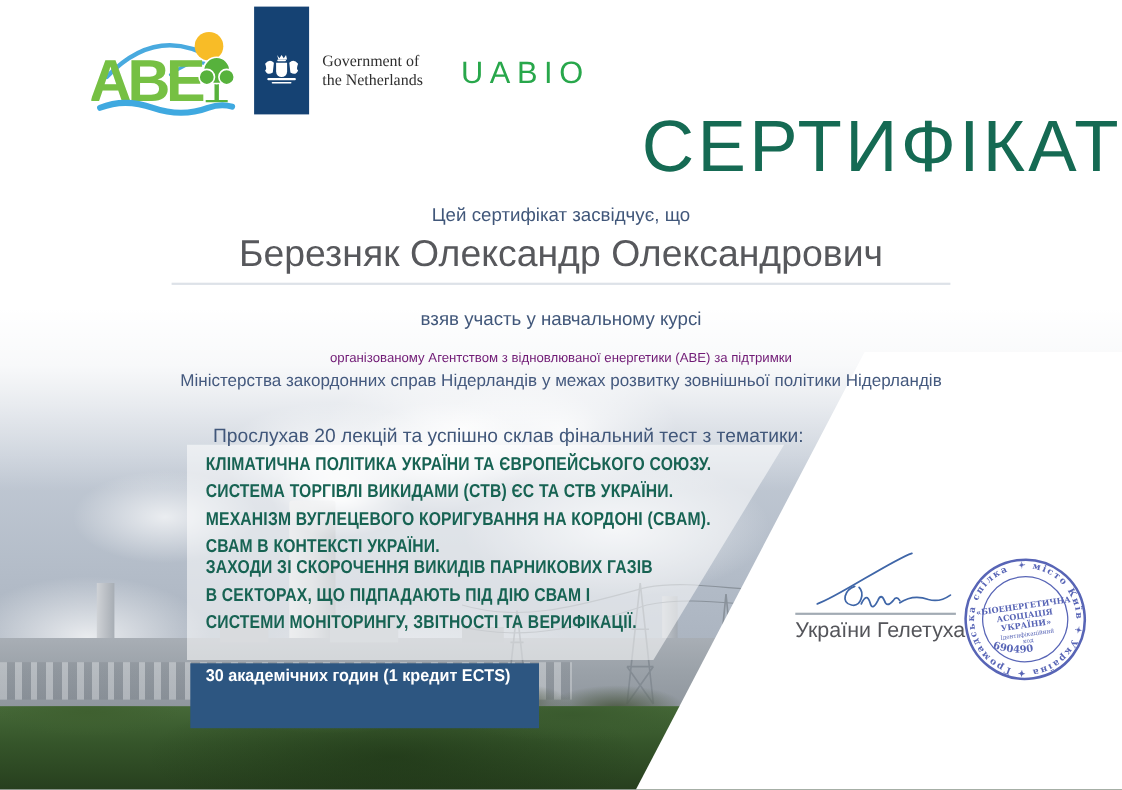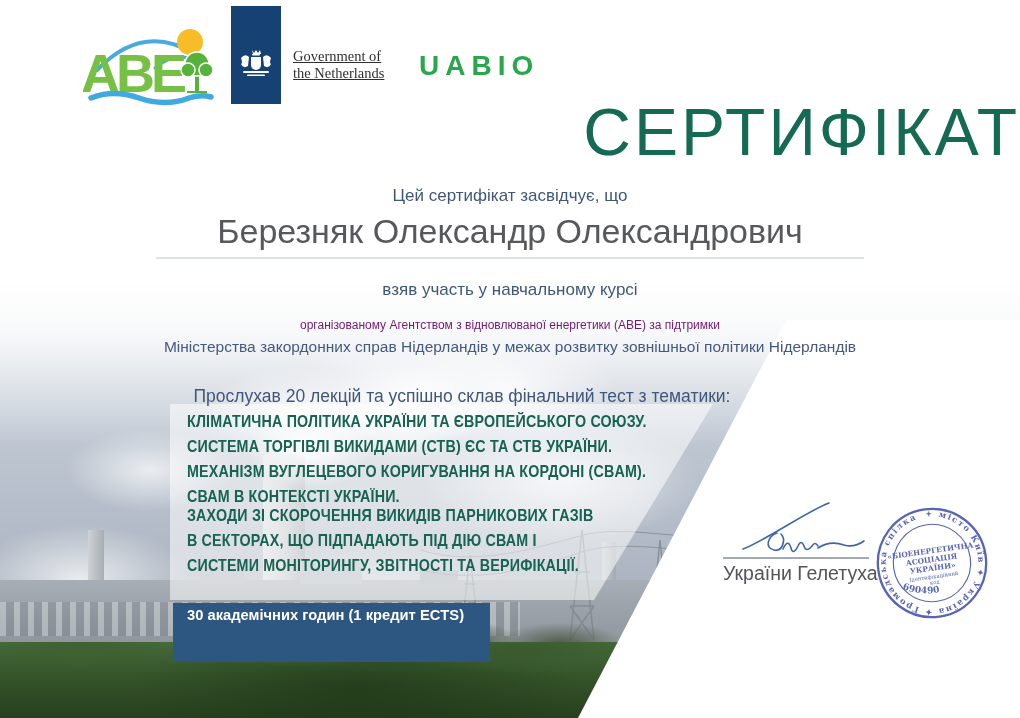--- a/index.html
+++ b/index.html
@@ -51,22 +51,22 @@
   .wedge{position:absolute;left:0;top:0;width:1020px;height:718px;background:#fff;
     clip-path:polygon(786px 320px,1020px 320px,1020px 718px,578px 718px);}
   .panel{position:absolute;left:0;top:0;width:1020px;height:718px;background:rgba(255,255,255,.55);
     clip-path:polygon(170px 404px,713px 404px,594px 600px,170px 600px);}
 
   
   .abe-logo{position:absolute;left:83px;top:18px;width:140px;height:92px;}
   .nl-banner{position:absolute;left:231px;top:6px;width:50px;height:98px;background:#154273;}
   .nl-emblem{position:absolute;left:6px;top:42px;width:38px;height:34px;}
   .nl-text{position:absolute;left:293px;top:48px;font-family:"Liberation Serif","DejaVu Serif",serif;
-    font-size:14.5px;line-height:17px;color:#2f2f2f;text-decoration:underline;}
-  .uabio{position:absolute;left:419px;top:50px;font-size:28px;font-weight:700;letter-spacing:6px;color:#28a74b;}
+    font-size:14.5px;line-height:17px;color:#2f2f2f;}
+  .uabio{position:absolute;left:419px;top:50px;font-size:28px;font-weight:400;letter-spacing:6px;color:#28a74b;}
 
   
   .cert-title{position:absolute;left:0;top:94px;width:1020px;text-align:right;
     font-size:66px;font-weight:300;letter-spacing:3px;color:#156a53;}
   .subtitle{position:absolute;left:0;top:186px;width:1020px;text-align:center;font-size:17px;color:#41577a;}
   .name{position:absolute;left:0;top:212px;width:1020px;text-align:center;font-size:34px;font-weight:400;color:#57585c;}
   .name-rule{position:absolute;left:156px;top:257px;width:708px;height:2px;background:#dde2e8;}
   .participation{position:absolute;left:0;top:280px;width:1020px;text-align:center;font-size:17px;color:#41577a;}
   .course-title{position:absolute;left:0;top:289px;width:1020px;text-align:center;font-size:20px;font-weight:700;color:#3a537b;}
   .org-line1{position:absolute;left:0;top:318px;width:1020px;text-align:center;font-size:12px;color:#701a75;}

